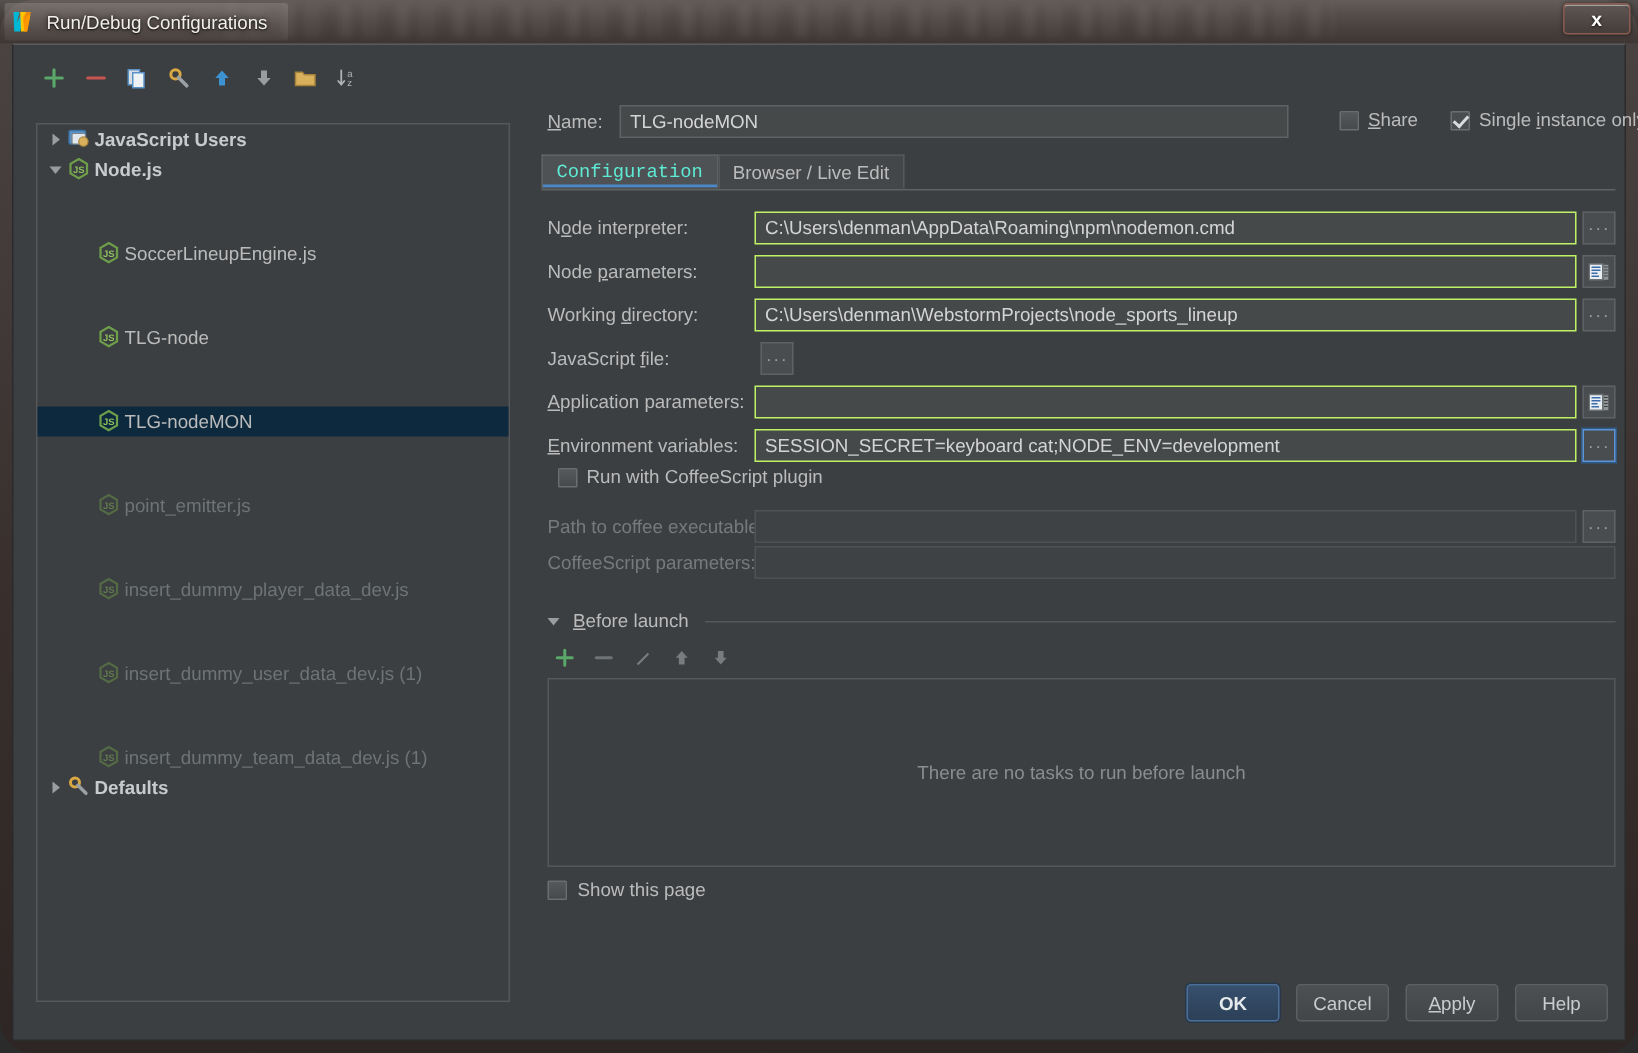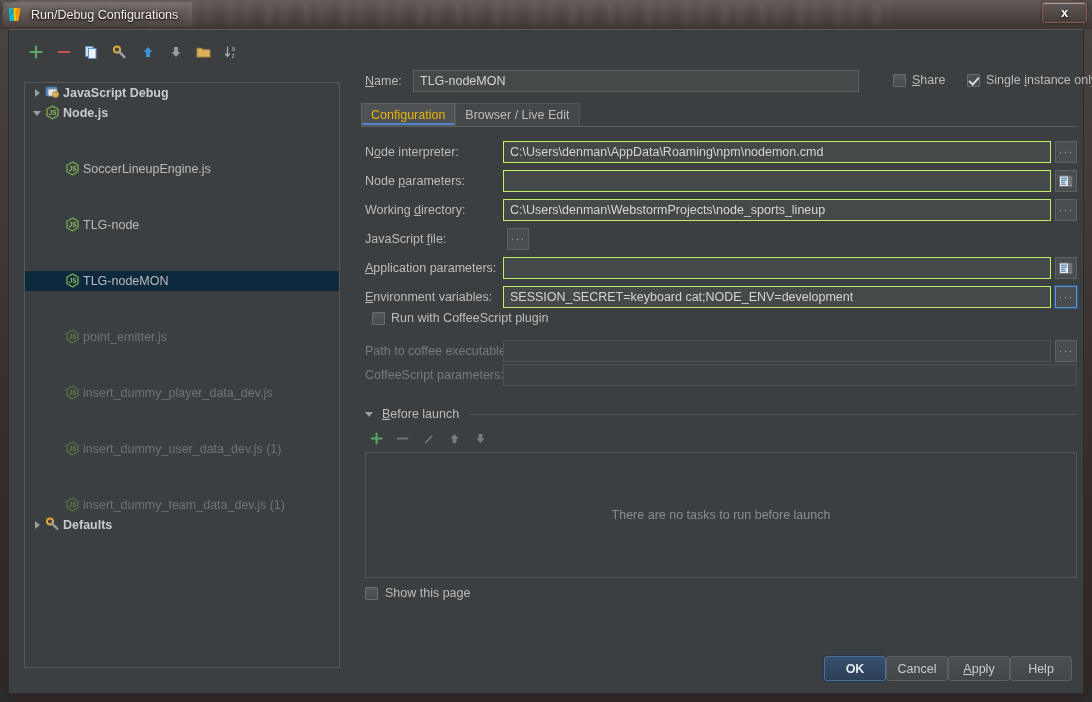--- a/index.html
+++ b/index.html
@@ -161,22 +161,23 @@
   }
   .tab {
     height: 23px; padding: 0 9px;
     display: flex; align-items: center;
     font-size: 12.5px; color: #bbbbbb;
     border: 1px solid transparent;
   }
   .tab.active {
     background: #4e5254;
     border: 1px solid #5e6264; border-bottom-color: #4e5254;
-    color: #eab308;
+    color: #5eead4;
     box-shadow: inset 0 -2px 0 #4a88c7;
+    font-family: Liberation Mono, monospace;
   }
   .tab.inactive { background: #44474a; border: 1px solid #55585a; border-bottom-color: transparent; }
 
   
   .frow {
     position: absolute; left: 8px; width: 712px; height: 38px;
     display: flex; align-items: center;
   }
   .frow .lbl { width: 138px; flex: 0 0 138px; }
   .field {
@@ -216,21 +217,21 @@
   #bl-empty { color: #8a8d8f; font-size: 12.5px; }
 
   #show-page {
     position: absolute; left: 8px; top: 556px;
     display: flex; align-items: center; gap: 7px;
   }
 
   
   #buttons {
     position: absolute; left: 0; bottom: 12px; width: 1076px;
-    display: flex; justify-content: flex-end; gap: 0;
+    display: flex; justify-content: flex-end; gap: 11px;
     padding-right: 13px;
   }
   .btn {
     width: 62px; height: 25px;
     display: flex; align-items: center; justify-content: center;
     background: linear-gradient(180deg,#4d5052,#434648);
     border: 1px solid #5c6062; border-radius: 3px;
     color: #c9cbcd; font-size: 12.5px;
   }
   .btn.primary {
@@ -321,21 +322,21 @@
           <span class="twisty right">
             <i></i>
           </span>
           <span class="tree-icon" style="opacity: 1;">
             <svg width="15" height="14" viewBox="0 0 15 14">
               <rect x="1" y="2" width="11" height="9" rx="1" fill="#5b93c9" stroke="#3d6f9e" stroke-width="1"></rect>
               <rect x="3" y="4" width="9" height="7" rx="1" fill="#dfe6ec" stroke="#7d8387" stroke-width=".8"></rect>
               <circle cx="10.6" cy="9.4" r="3.1" fill="#d9b05c" stroke="#a8833c" stroke-width=".8"></circle>
             </svg>
           </span>
-          <span class="tree-label bold">JavaScript Debug</span>
+          <span class="tree-label bold">JavaScript Users</span>
         </div>
         <div class="tree-row indent-1">
           <span class="twisty down">
             <i></i>
           </span>
           <span class="tree-icon" style="opacity: 1;">
             <svg width="15" height="15" viewBox="0 0 15 15">
               <path d="M7.5 1 L13 4.2 V10.6 L7.5 13.8 L2 10.6 V4.2 Z" fill="none" stroke="#6f9e4a" stroke-width="1.5"></path>
               <text x="7.5" y="10.2" font-size="6.3" fill="#8fbf5f" text-anchor="middle" font-family="sans-serif" font-weight="bold">JS</text>
             </svg>

